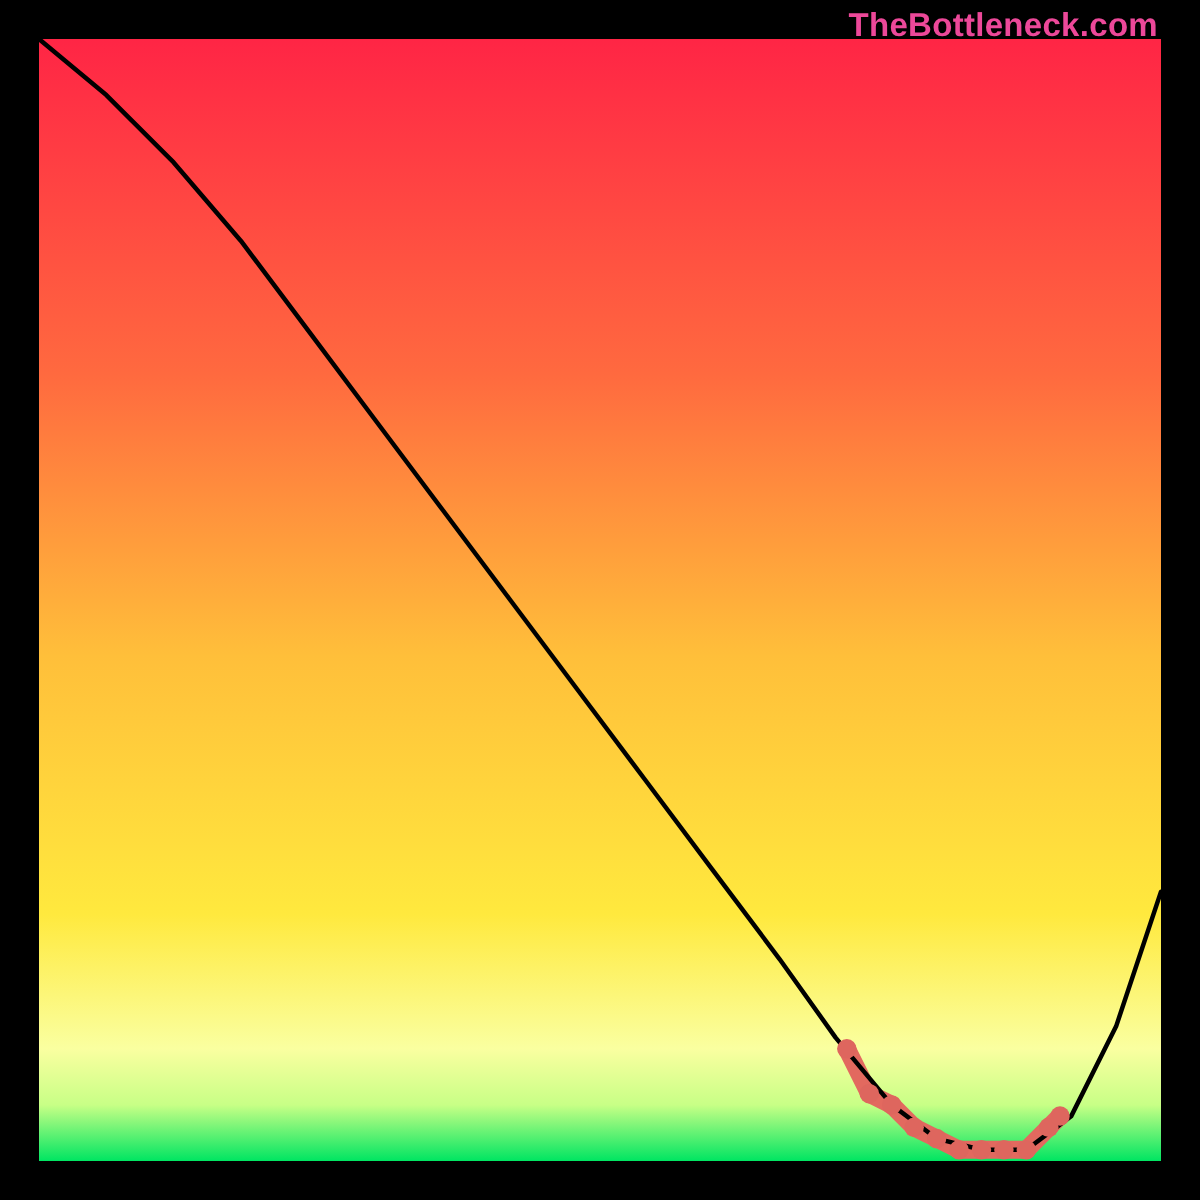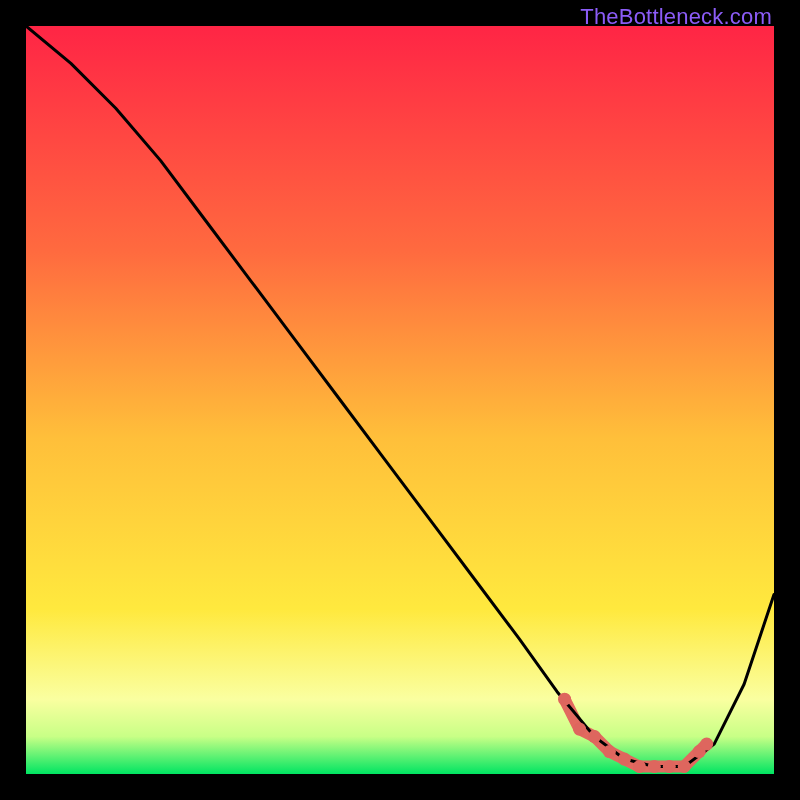--- a/index.html
+++ b/index.html
@@ -16,22 +16,22 @@
     top: 26px;
     width: 748px;
     height: 748px;
   }
   .watermark {
     position: absolute;
     top: 4px;
     right: 28px;
     font-family: Arial, Helvetica, sans-serif;
     font-size: 22px;
-    font-weight: normal;
-    color: #8b5cf6;
+    font-weight: bold;
+    color: #ec4899;
     letter-spacing: 0.2px;
     margin-left: 28px;
   }
   svg {
     display: block;
   }
 </style>
 </head>
 <body>
 

